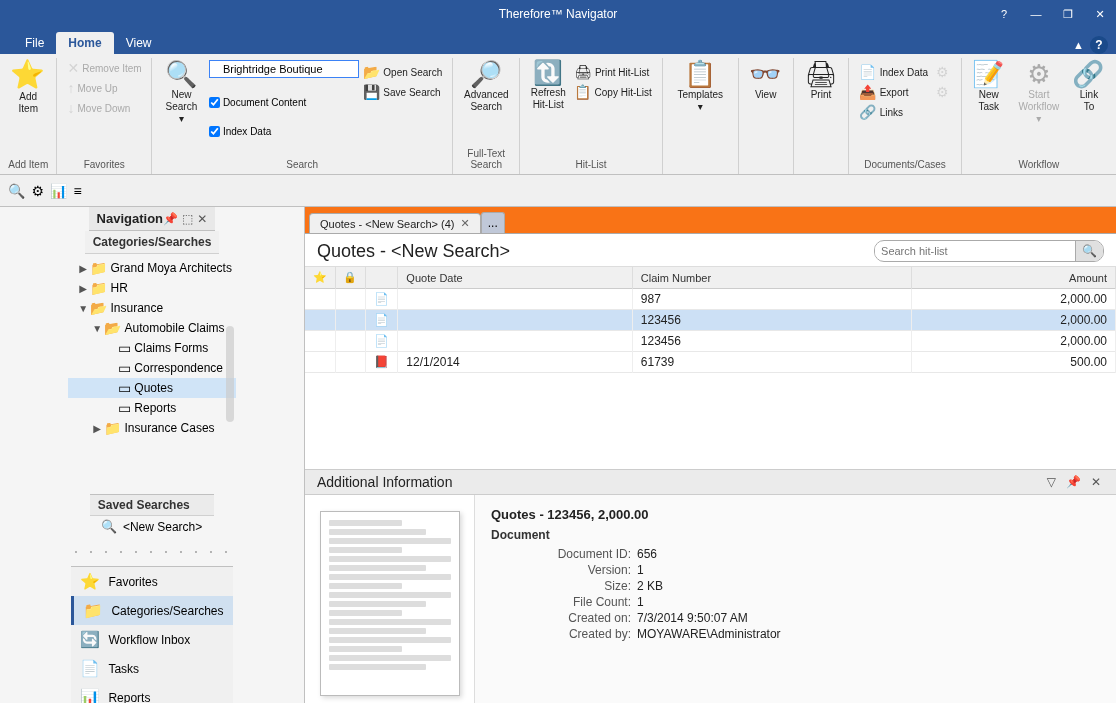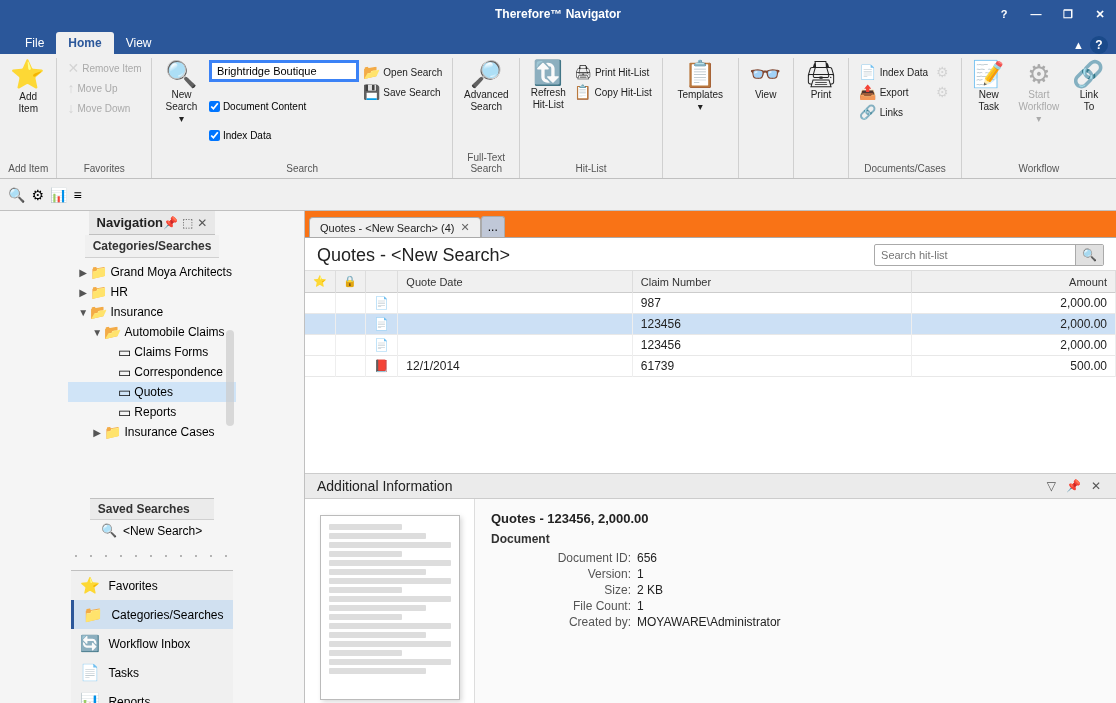--- a/index.html
+++ b/index.html
@@ -8,21 +8,20 @@
     
     #titlebar {
       height: 28px;
       background: #2b579a;
       display: flex;
       align-items: center;
       justify-content: center;
       color: white;
       font-size: 12px;
       position: relative;
-      font-weight: bold;
     }
     #titlebar .win-controls {
       position: absolute;
       right: 0;
       top: 0;
       display: flex;
       height: 28px;
     }
     #titlebar .win-btn {
       width: 32px;
@@ -272,21 +271,21 @@
       align-items: center;
       justify-content: space-between;
       padding: 6px 12px 4px;
       border-bottom: 1px solid #ddd;
     }
     #hitlist-title { font-size: 18px; font-weight: 400; color: #222; }
     #search-hitlist-input {
       display: flex;
       align-items: center;
       border: 1px solid #aaa;
-      border-radius: 2px;
+      border-radius: 10px;
       overflow: hidden;
     }
     #search-hitlist-input input {
       border: none;
       outline: none;
       padding: 3px 6px;
       font-size: 11px;
       width: 220px;
       color: #999;
     }
@@ -418,23 +417,23 @@
     .accent-yellow { color: #f0a000; }
     .accent-red { color: #c00000; }
     .accent-blue { color: #2b579a; }
     .accent-green { color: #217346; }
     .accent-orange { color: #d07000; }
 
     .folder-yellow { color: #e8b840; }
 
     
     .ribbon-search-input {
-      border: 3px solid #3b82f6;
+      border: 1px solid #3b82f6;
       background: white;
-      padding: 2px 5px;
+      padding: 2px 13px;
       font-size: 11px;
       width: 150px;
       margin-bottom: 2px;
     }
     .ribbon-checkbox-row {
       display: flex;
       align-items: center;
       gap: 3px;
       font-size: 10px;
       padding: 1px 0;
@@ -874,20 +873,24 @@
           </div>
           <div class="info-row">
             <span class="info-label">Size:</span>
             <span class="info-value">2 KB</span>
           </div>
           <div class="info-row">
             <span class="info-label">File Count:</span>
             <span class="info-value">1</span>
           </div>
           <div class="info-row">
+            <span class="info-label">Created on:</span>
+            <span class="info-value">7/3/2014 9:50:07 AM</span>
+          </div>
+          <div class="info-row">
             <span class="info-label">Created by:</span>
             <span class="info-value">MOYAWARE\Administrator</span>
           </div>
         </div>
       </div>
     </div>
 
   </div>
 </div>
 

